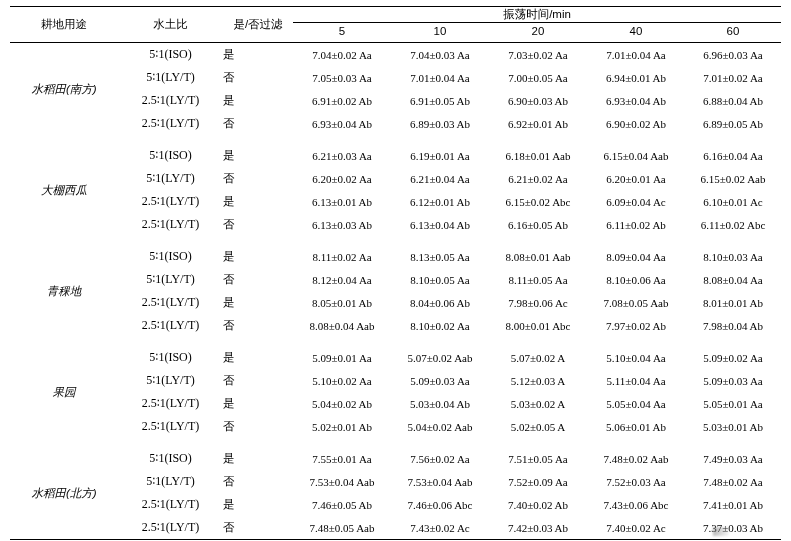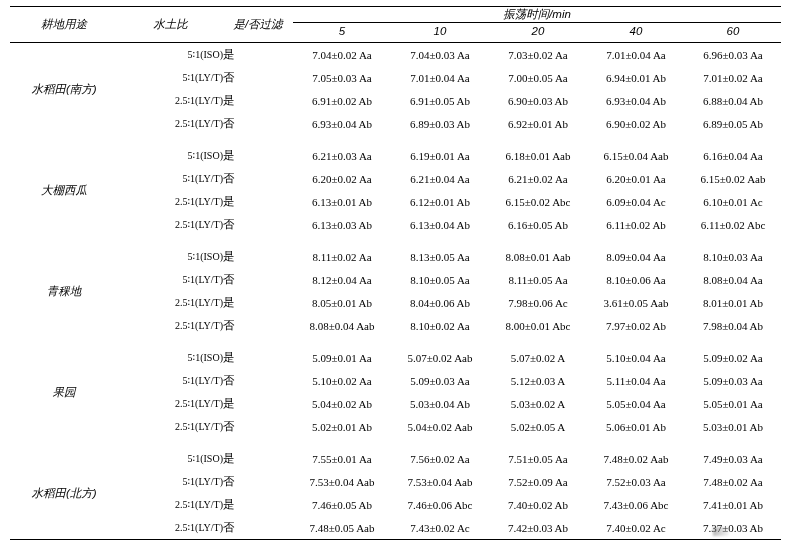--- a/index.html
+++ b/index.html
@@ -41,21 +41,20 @@
   }
   .rule-bottom td {
     border-top: 1.6px solid #000;
   }
   
   thead th {
     font-size: 11.5px;
     text-align: center;
     padding: 5px 0 4px 0;
     font-family: "Liberation Sans", sans-serif;
-    font-style: italic;
   }
   th.h-use, th.h-ratio, th.h-filter {
     vertical-align: middle;
   }
   th.h-time {
     padding-bottom: 2px;
   }
   .time-underline {
     border-bottom: 0.9px solid #000;
   }
@@ -72,23 +71,23 @@
     font-family: "Liberation Serif", serif;
   }
   td.use {
     font-family: "Liberation Sans", sans-serif;
     font-size: 11.5px;
     text-align: center;
     vertical-align: middle;
     font-style: italic;
   }
   td.ratio {
-    text-align: right;
+    text-align: center;
     padding-left: 26px;
-    font-size: 10px;
+    font-size: 12px;
     letter-spacing: 0px;
   }
   td.filter {
     text-align: left;
     padding-left: 22px;
     font-family: "Liberation Sans", sans-serif;
     font-size: 11.5px;
   }
   td.val {
     text-align: center;
@@ -243,21 +242,21 @@
         <td class="val">8.11±0.05 Aa</td>
         <td class="val">8.10±0.06 Aa</td>
         <td class="val">8.08±0.04 Aa</td>
       </tr>
       <tr>
         <td class="ratio">2.5∶1(LY/T)</td>
         <td class="filter">是</td>
         <td class="val">8.05±0.01 Ab</td>
         <td class="val">8.04±0.06 Ab</td>
         <td class="val">7.98±0.06 Ac</td>
-        <td class="val">3.61±0.05 Aab</td>
+        <td class="val">7.08±0.05 Aab</td>
         <td class="val">8.01±0.01 Ab</td>
       </tr>
       <tr>
         <td class="ratio">2.5∶1(LY/T)</td>
         <td class="filter">否</td>
         <td class="val">8.08±0.04 Aab</td>
         <td class="val">8.10±0.02 Aa</td>
         <td class="val">8.00±0.01 Abc</td>
         <td class="val">7.97±0.02 Ab</td>
         <td class="val">7.98±0.04 Ab</td>

